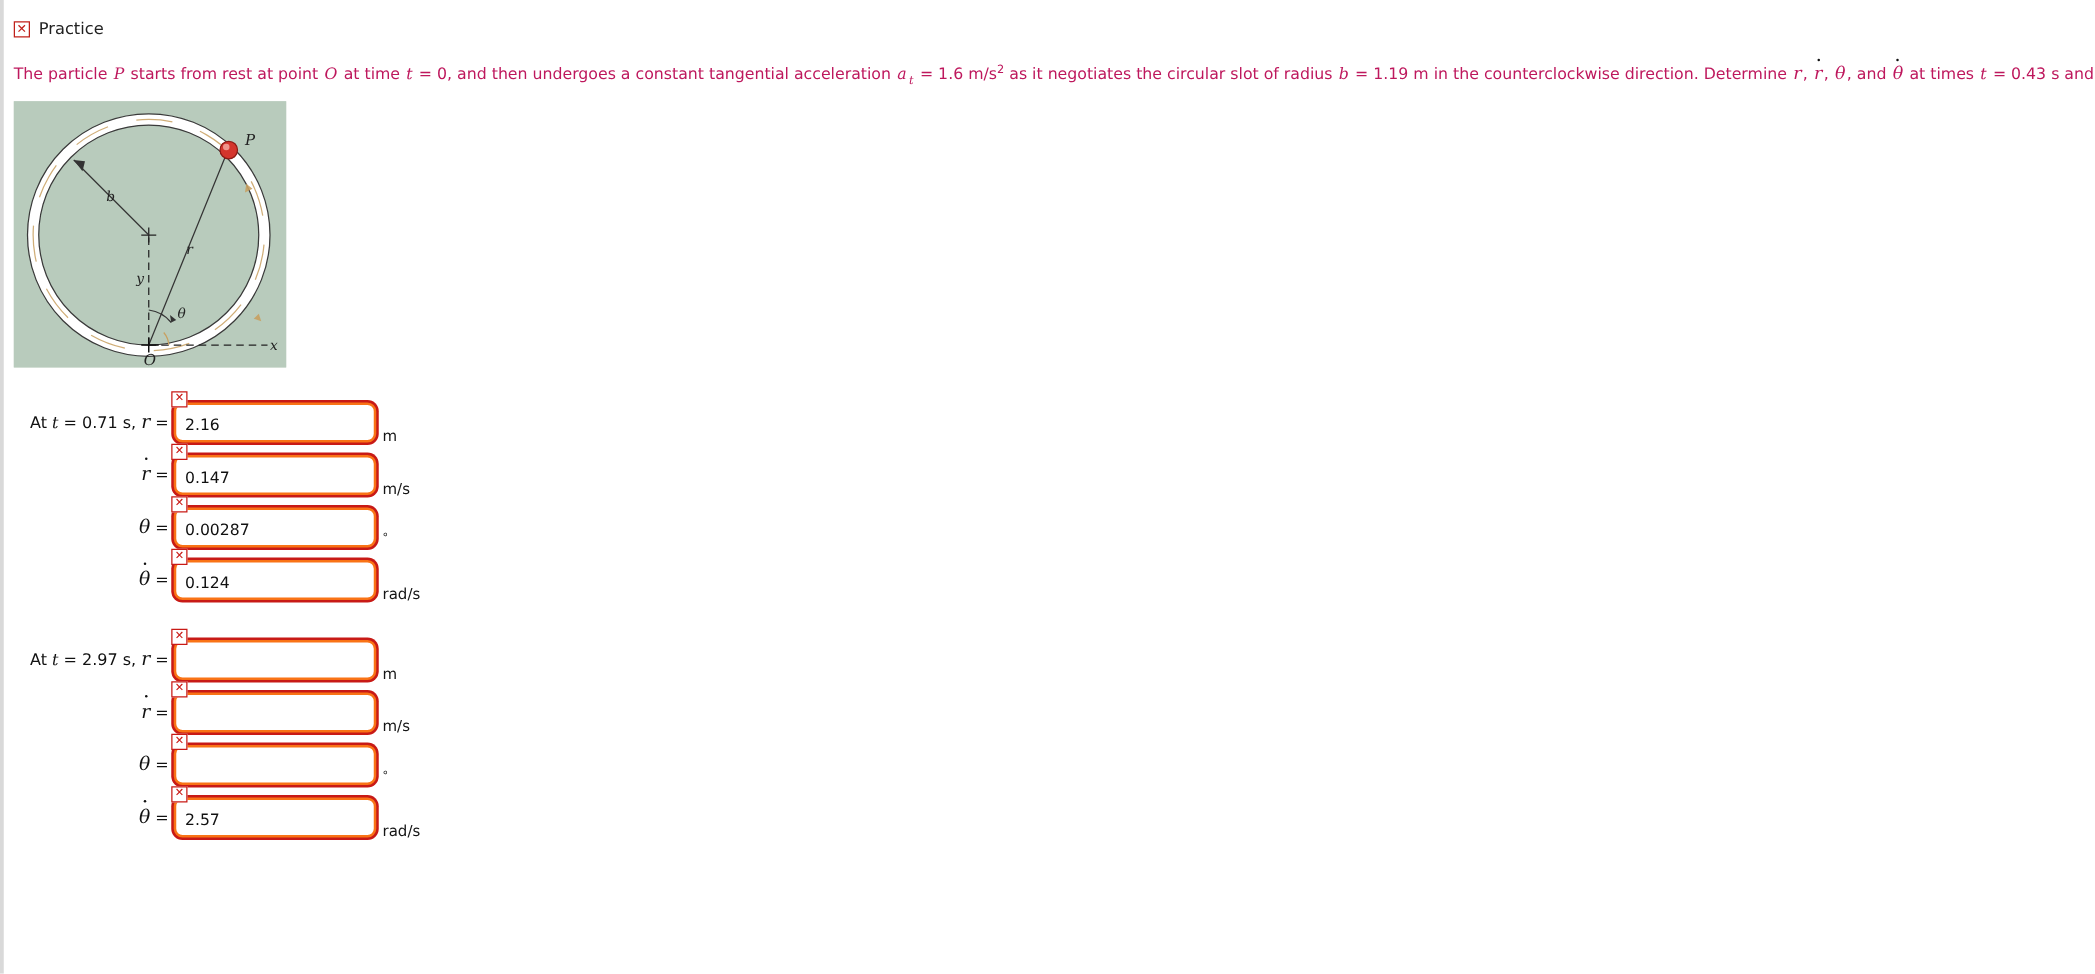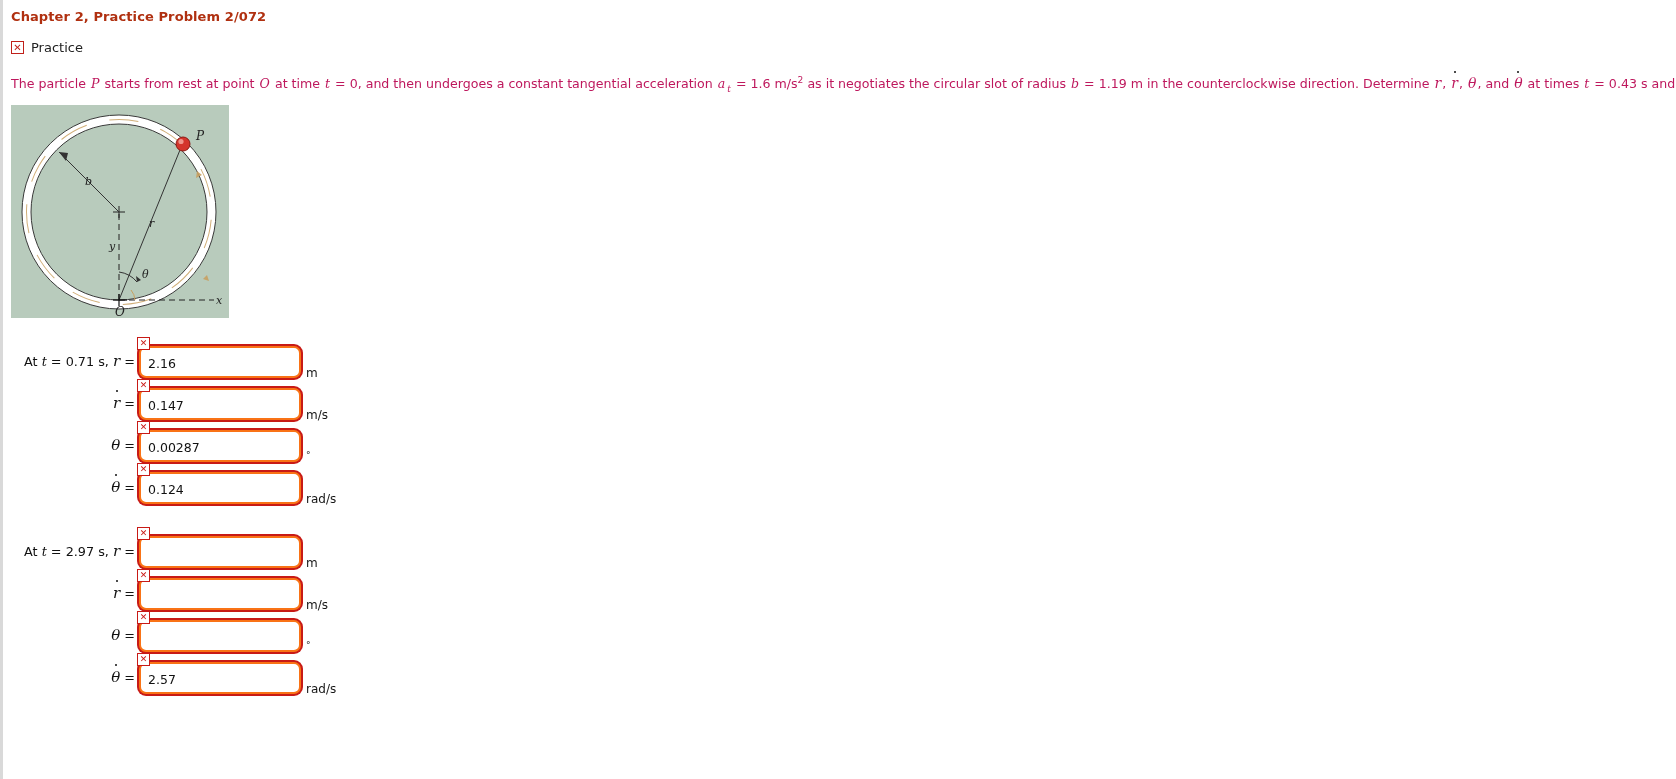--- a/index.html
+++ b/index.html
@@ -133,21 +133,20 @@
     white-space:nowrap;
   }
   .unit.deg{font-size:9px;top:20px;}
 </style>
 </head>
 <body>
 
 <div class="page">
  <div class="inner">
 
-  <div class="chapter-title">Chapter 2, Practice Problem 2/072</div>
 
   <div class="status-row">
     <span class="x-box">✕</span>
     <span class="status-text">Practice</span>
   </div>
 
   <div class="prob-statement"><span>The particle </span><span class="mvar">P</span><span> starts from rest at point </span><span class="mvar">O</span><span> at time </span><span class="mvar">t</span><span> = 0, and then undergoes a constant tangential acceleration </span><span class="mvar">a</span><sub class="mvar">t</sub><span> = 1.6 m/s</span><sup>2</sup><span> as it negotiates the circular slot of radius </span><span class="mvar">b</span><span> = 1.19 m in the counterclockwise direction. Determine </span><span class="mvar" style="font-size:14px">r</span><span>, </span><span class="mvar dotted" style="font-size:14px">r</span><span>, </span><span class="mvar" style="font-size:14px">θ</span><span>, and </span><span class="mvar dotted" style="font-size:14px">θ</span><span> at times </span><span class="mvar">t</span><span> = 0.43 s and </span></div>
 
   <div class="figure">
     <svg width="218" height="213" viewBox="0 0 218 213" xmlns="http://www.w3.org/2000/svg">

